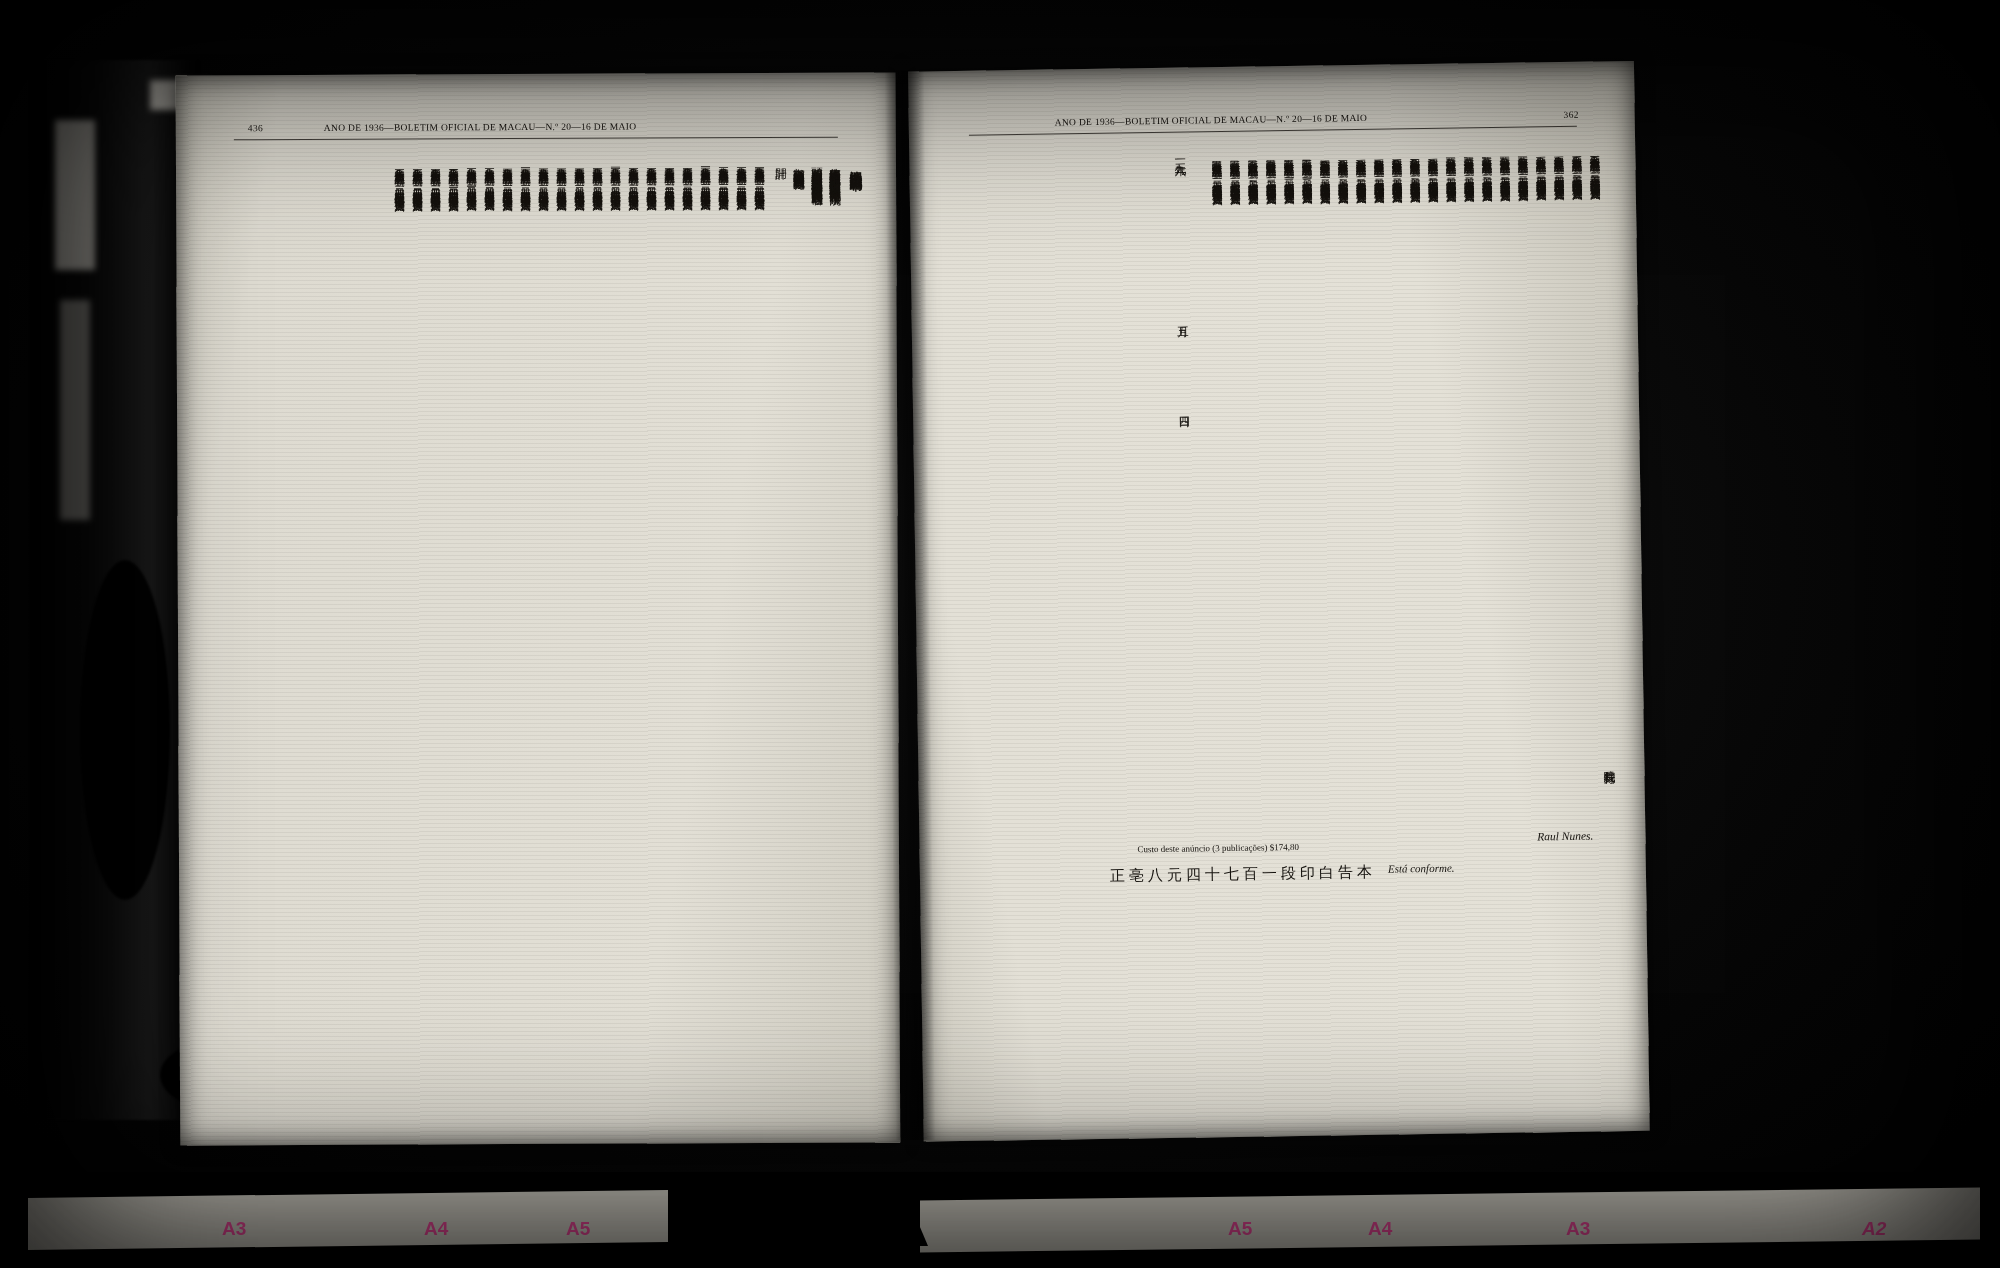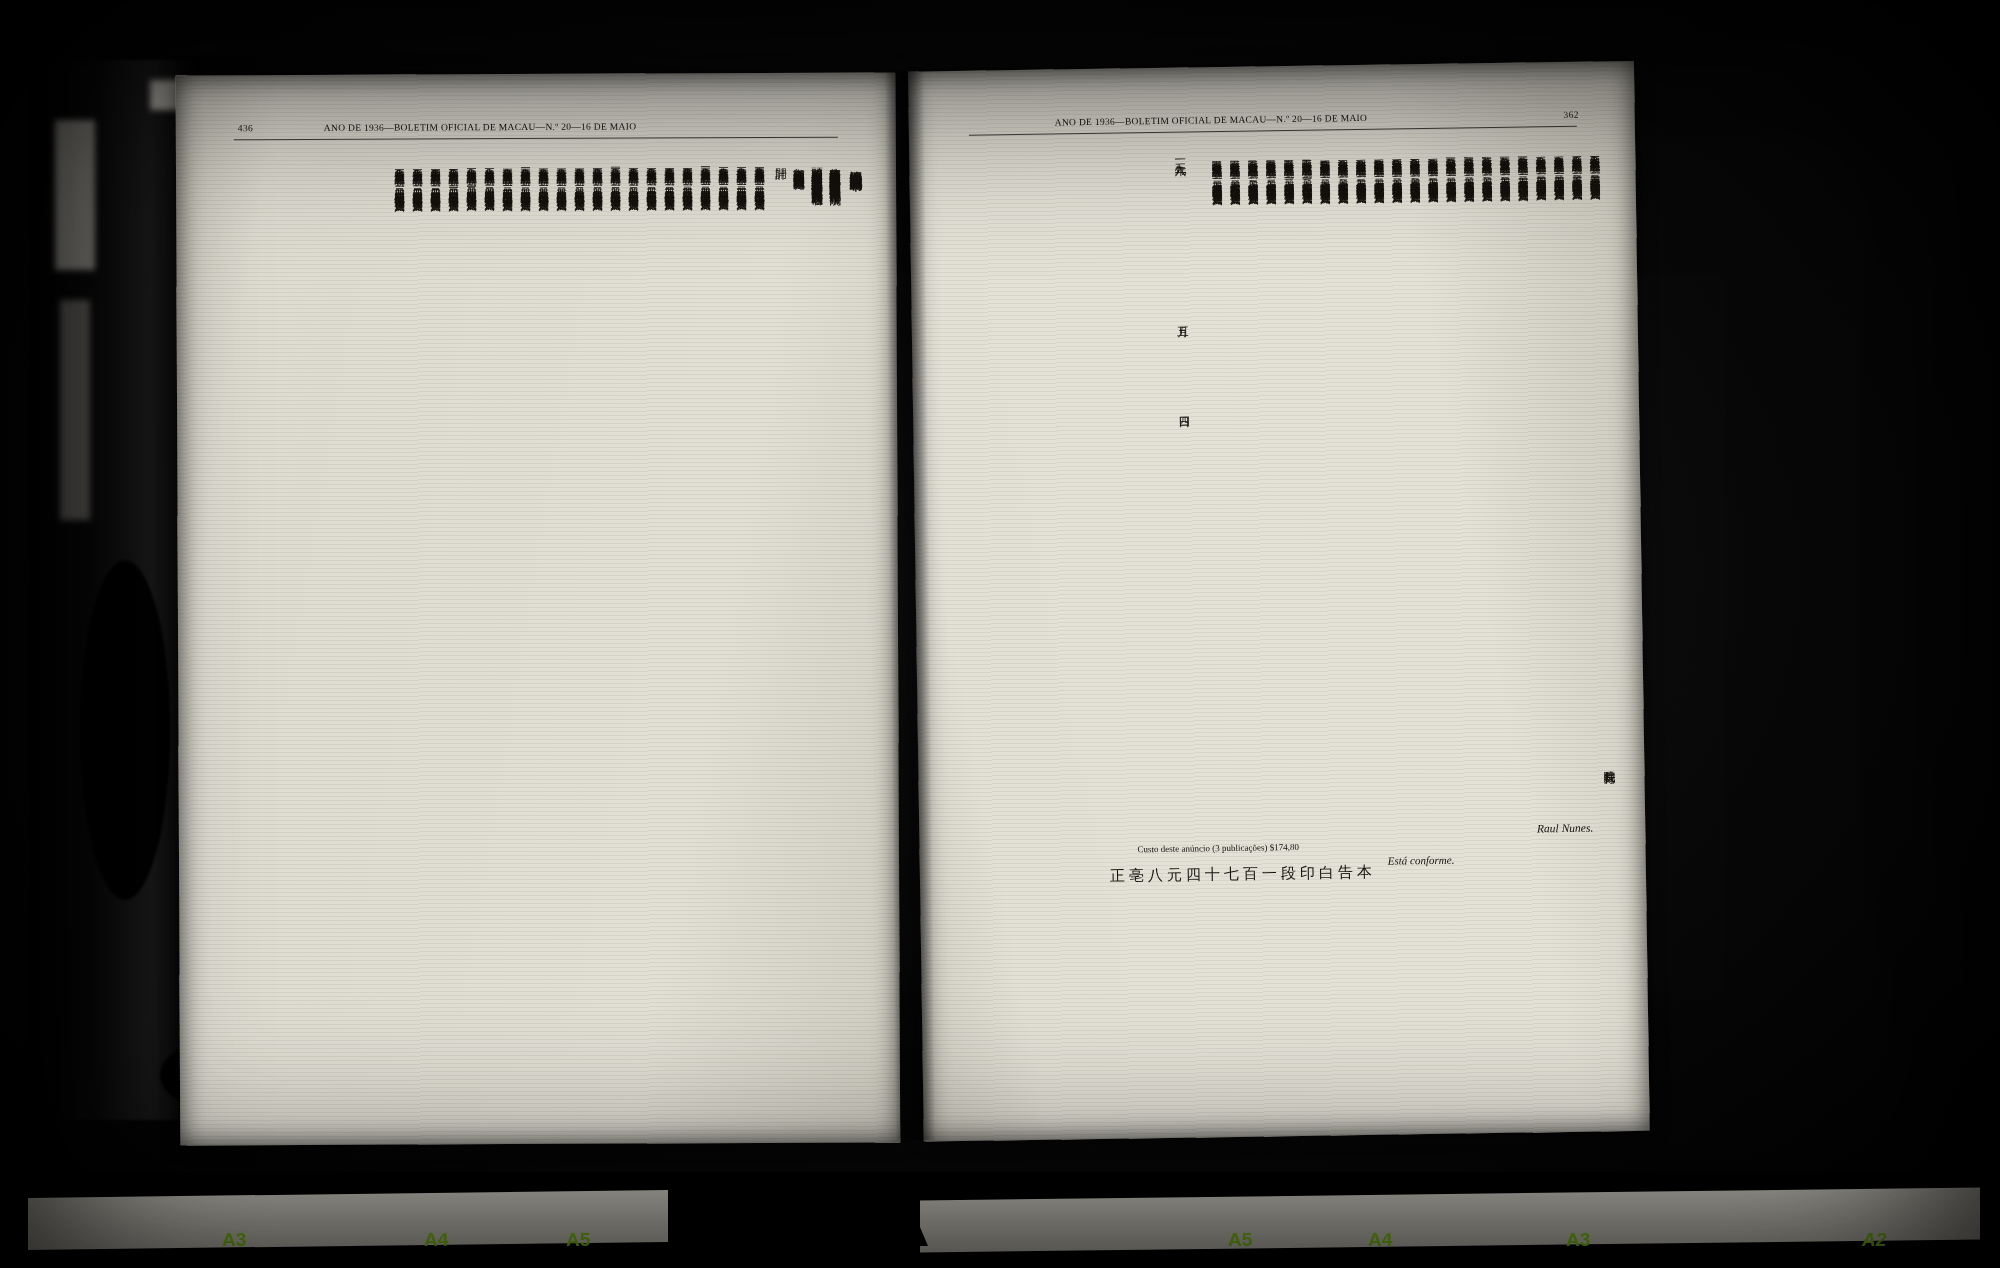--- a/index.html
+++ b/index.html
@@ -39,28 +39,28 @@
 
   
   .vcol{position:absolute;writing-mode:vertical-rl;text-orientation:upright;
         font-family:"DejaVu Sans", sans-serif;color:#15120e;
         letter-spacing:.5px;line-height:1.02;white-space:nowrap;}
   .vbody{font-size:10.2px;}
   .vtitle{font-size:12.5px;font-weight:bold;letter-spacing:1px;}
   .vlarge{font-size:11.5px;}
 
   .latin{position:absolute;font-family:"Liberation Serif", serif;color:#15120e;}
-  .ital{font-style:italic;}
+  .ital{font-style:italic;margin-top:8px;}
 
   
   #targetbar{position:absolute;left:0;bottom:0;width:2000px;height:96px;background:#000;}
   .tgtstrip{position:absolute;bottom:22px;height:52px;background:#cfccc2;
             transform:skewY(-0.7deg);}
-  .tmark{position:absolute;bottom:17px;font-family:"Liberation Sans",sans-serif;
-         font-size:19px;color:#84cc16;font-weight:bold;}
+  .tmark{position:absolute;bottom:28px;font-family:"Liberation Sans",sans-serif;
+         font-size:19px;color:#ec4899;font-weight:bold;}
   .notch{position:absolute;bottom:22px;width:0;height:0;
          border-left:22px solid transparent;border-right:22px solid transparent;
          border-bottom:52px solid #000;}
   .blob{position:absolute;background:#000;border-radius:50%;filter:blur(1px);}
   .vign{position:absolute;inset:0;pointer-events:none;
         box-shadow:inset 0 0 180px 60px rgba(0,0,0,.85);}
 </style>
 </head>
 <body>
 
@@ -72,21 +72,21 @@
   <div class="smudge" style="left:60px;top:300px;width:30px;height:220px;opacity:.35;"></div>
   <div class="smudge" style="left:150px;top:80px;width:60px;height:30px;opacity:.7;"></div>
   <div class="blob" style="left:80px;top:560px;width:90px;height:340px;opacity:.9;"></div>
   <div class="blob" style="left:160px;top:1040px;width:120px;height:70px;opacity:.85;"></div>
 
   <div id="book">
 
     <div class="page" id="pageL">
       <div class="scanlines"></div>
 
-      <div class="hdr folio" style="left:62px;">436</div>
+      <div class="hdr folio" style="left:72px;">436</div>
       <div class="hdr" style="left:148px;">ANO DE 1936—BOLETIM OFICIAL DE MACAU—N.º 20—16 DE MAIO</div>
       <div class="rule" style="left:58px;top:64px;width:604px;"></div>
 
       <div class="vcol vtitle" style="right:34px;top:88px;height:110px;">澳門法院書記施利華</div>
 
       <div class="vcol vlarge" style="right:56px;top:86px;height:690px;">佈告事照得國課務佈范濂明李漢池馬斗南伍千漢等按揭欠欸本法院案紀判決執行在案茲定本月二十九日上午十時在本法院</div>
       <div class="vcol vlarge" style="right:74px;top:86px;height:690px;">頭門將所封下列各房屋再次開投招人承買以出價高過底價者得合行佈告俾附所有不知名之債權人等知悉於開投時到場觀看</div>
       <div class="vcol vlarge" style="right:92px;top:86px;height:600px;">如有辯駁之處須於法定期內據查陳明以憑核辦此佈</div>
       <div class="vcol vlarge" style="right:110px;top:86px;height:80px;">計開</div>
 

